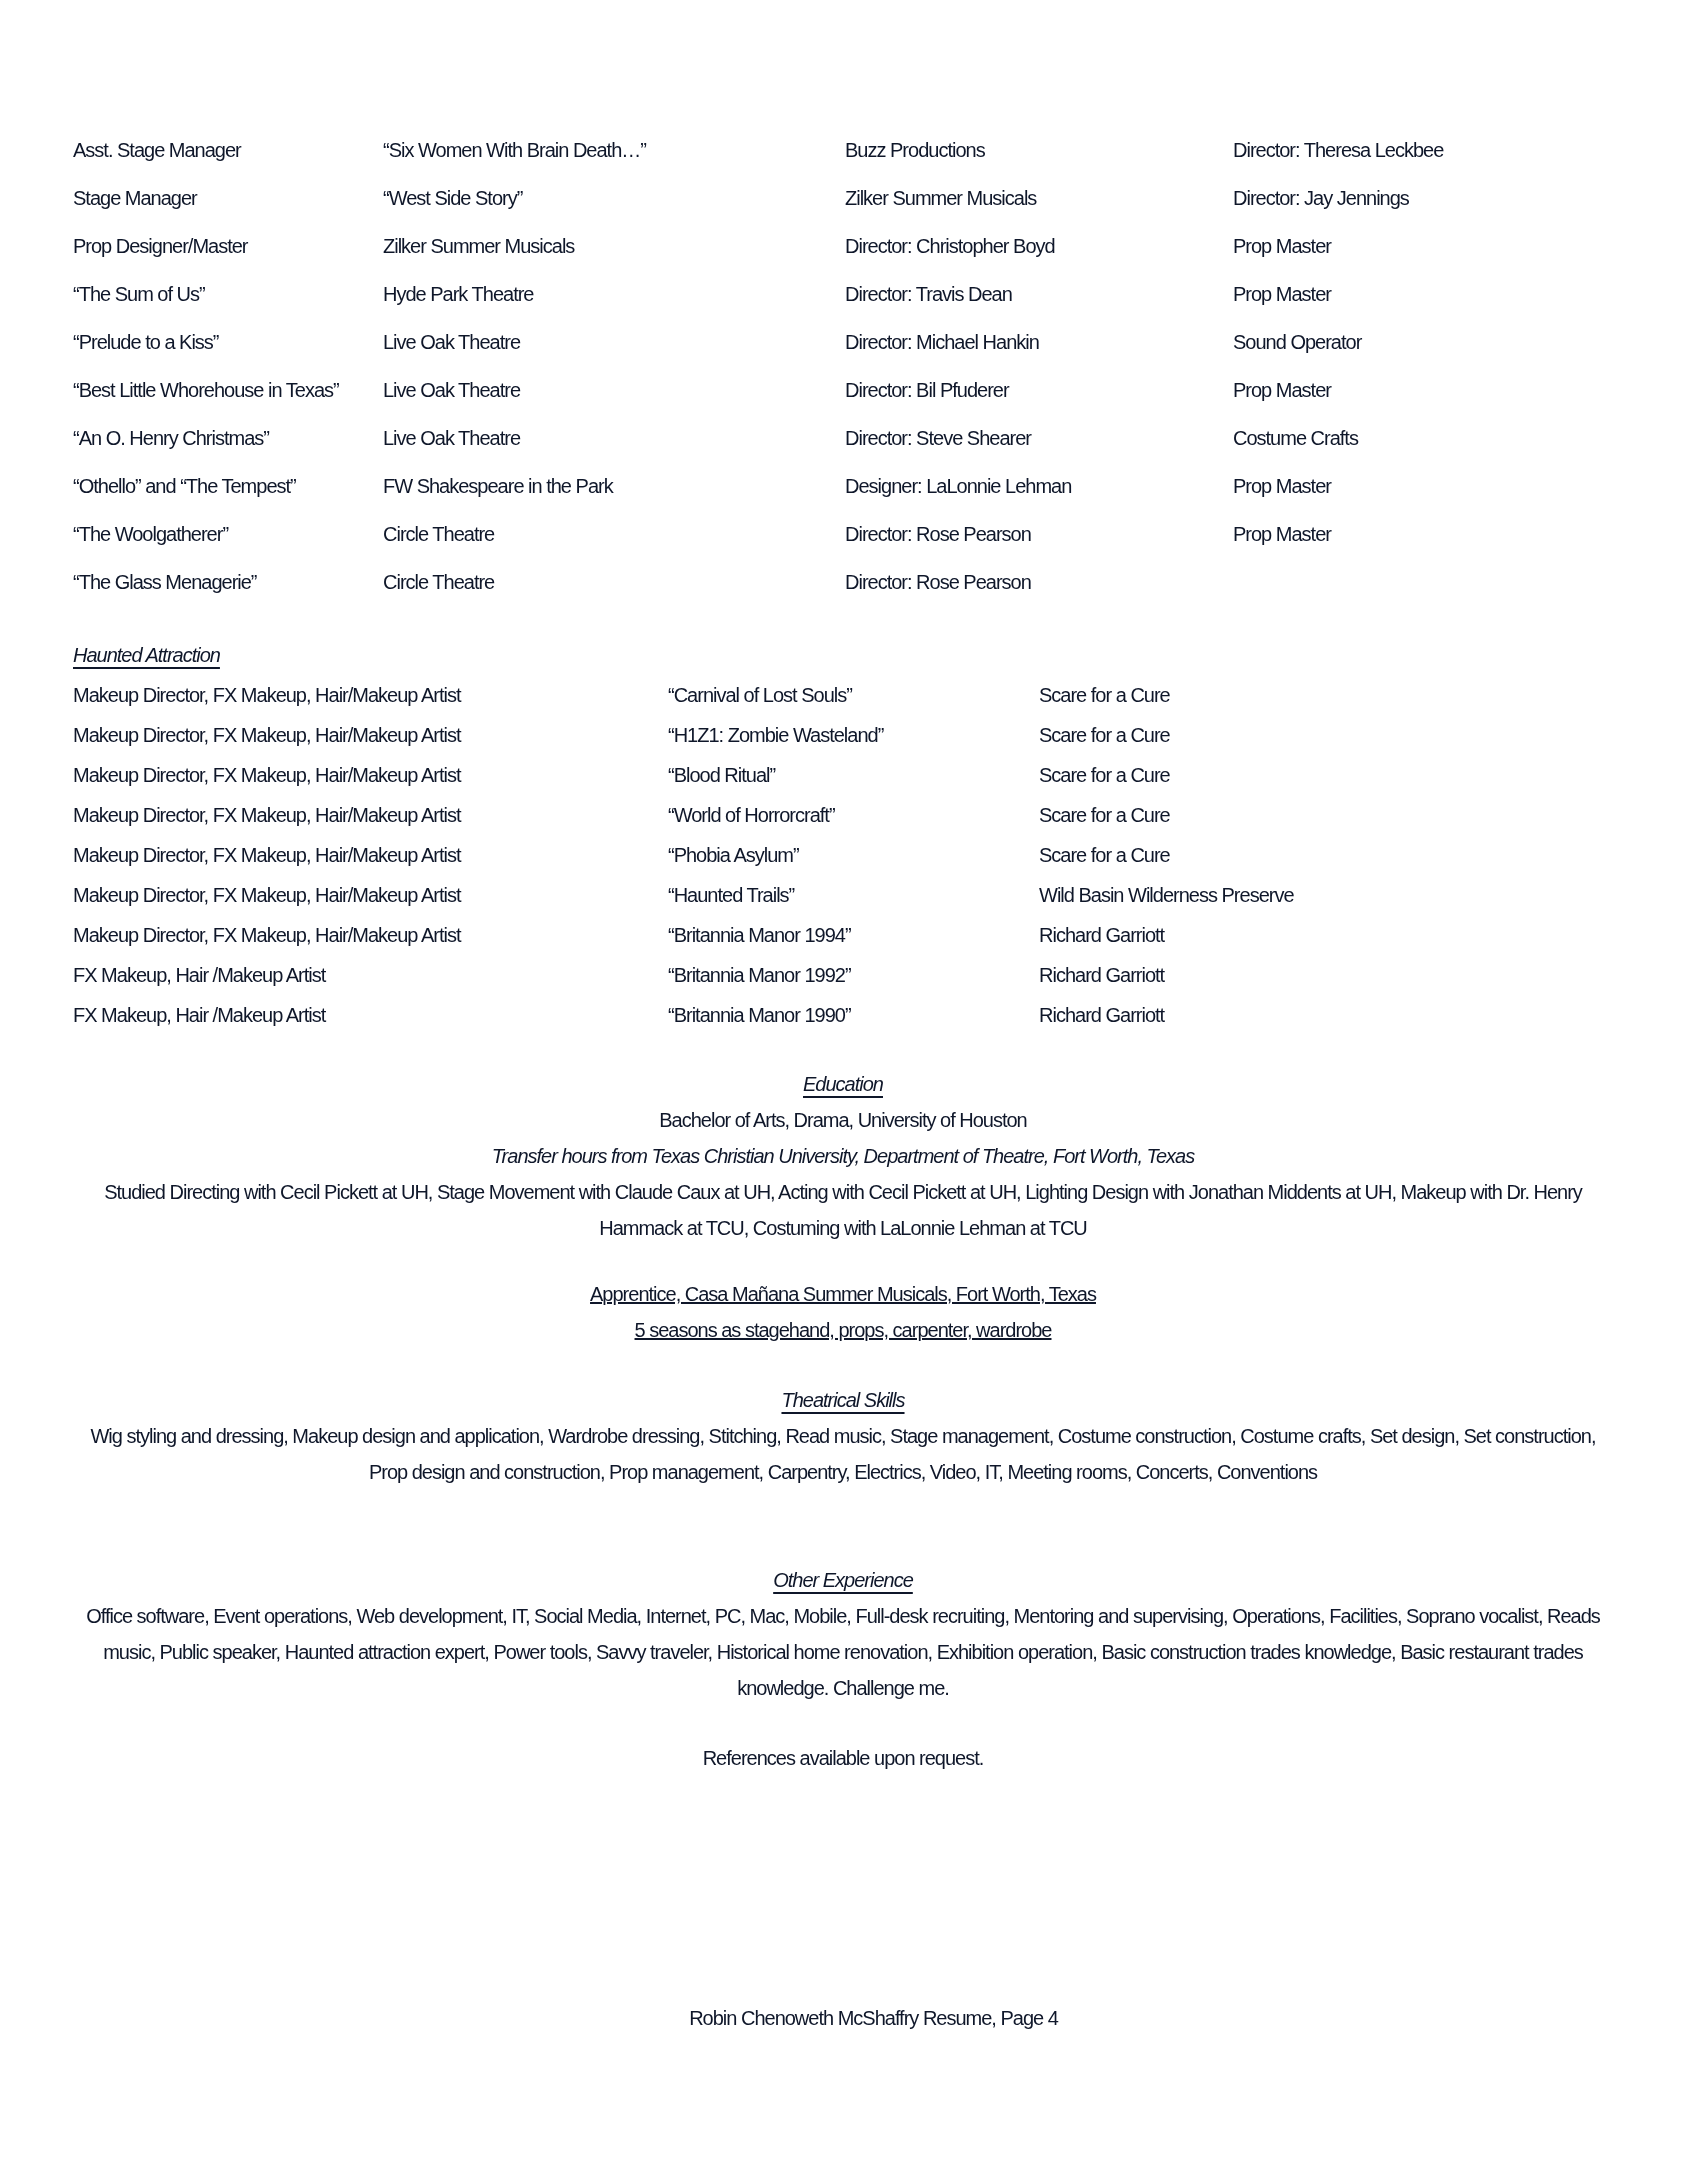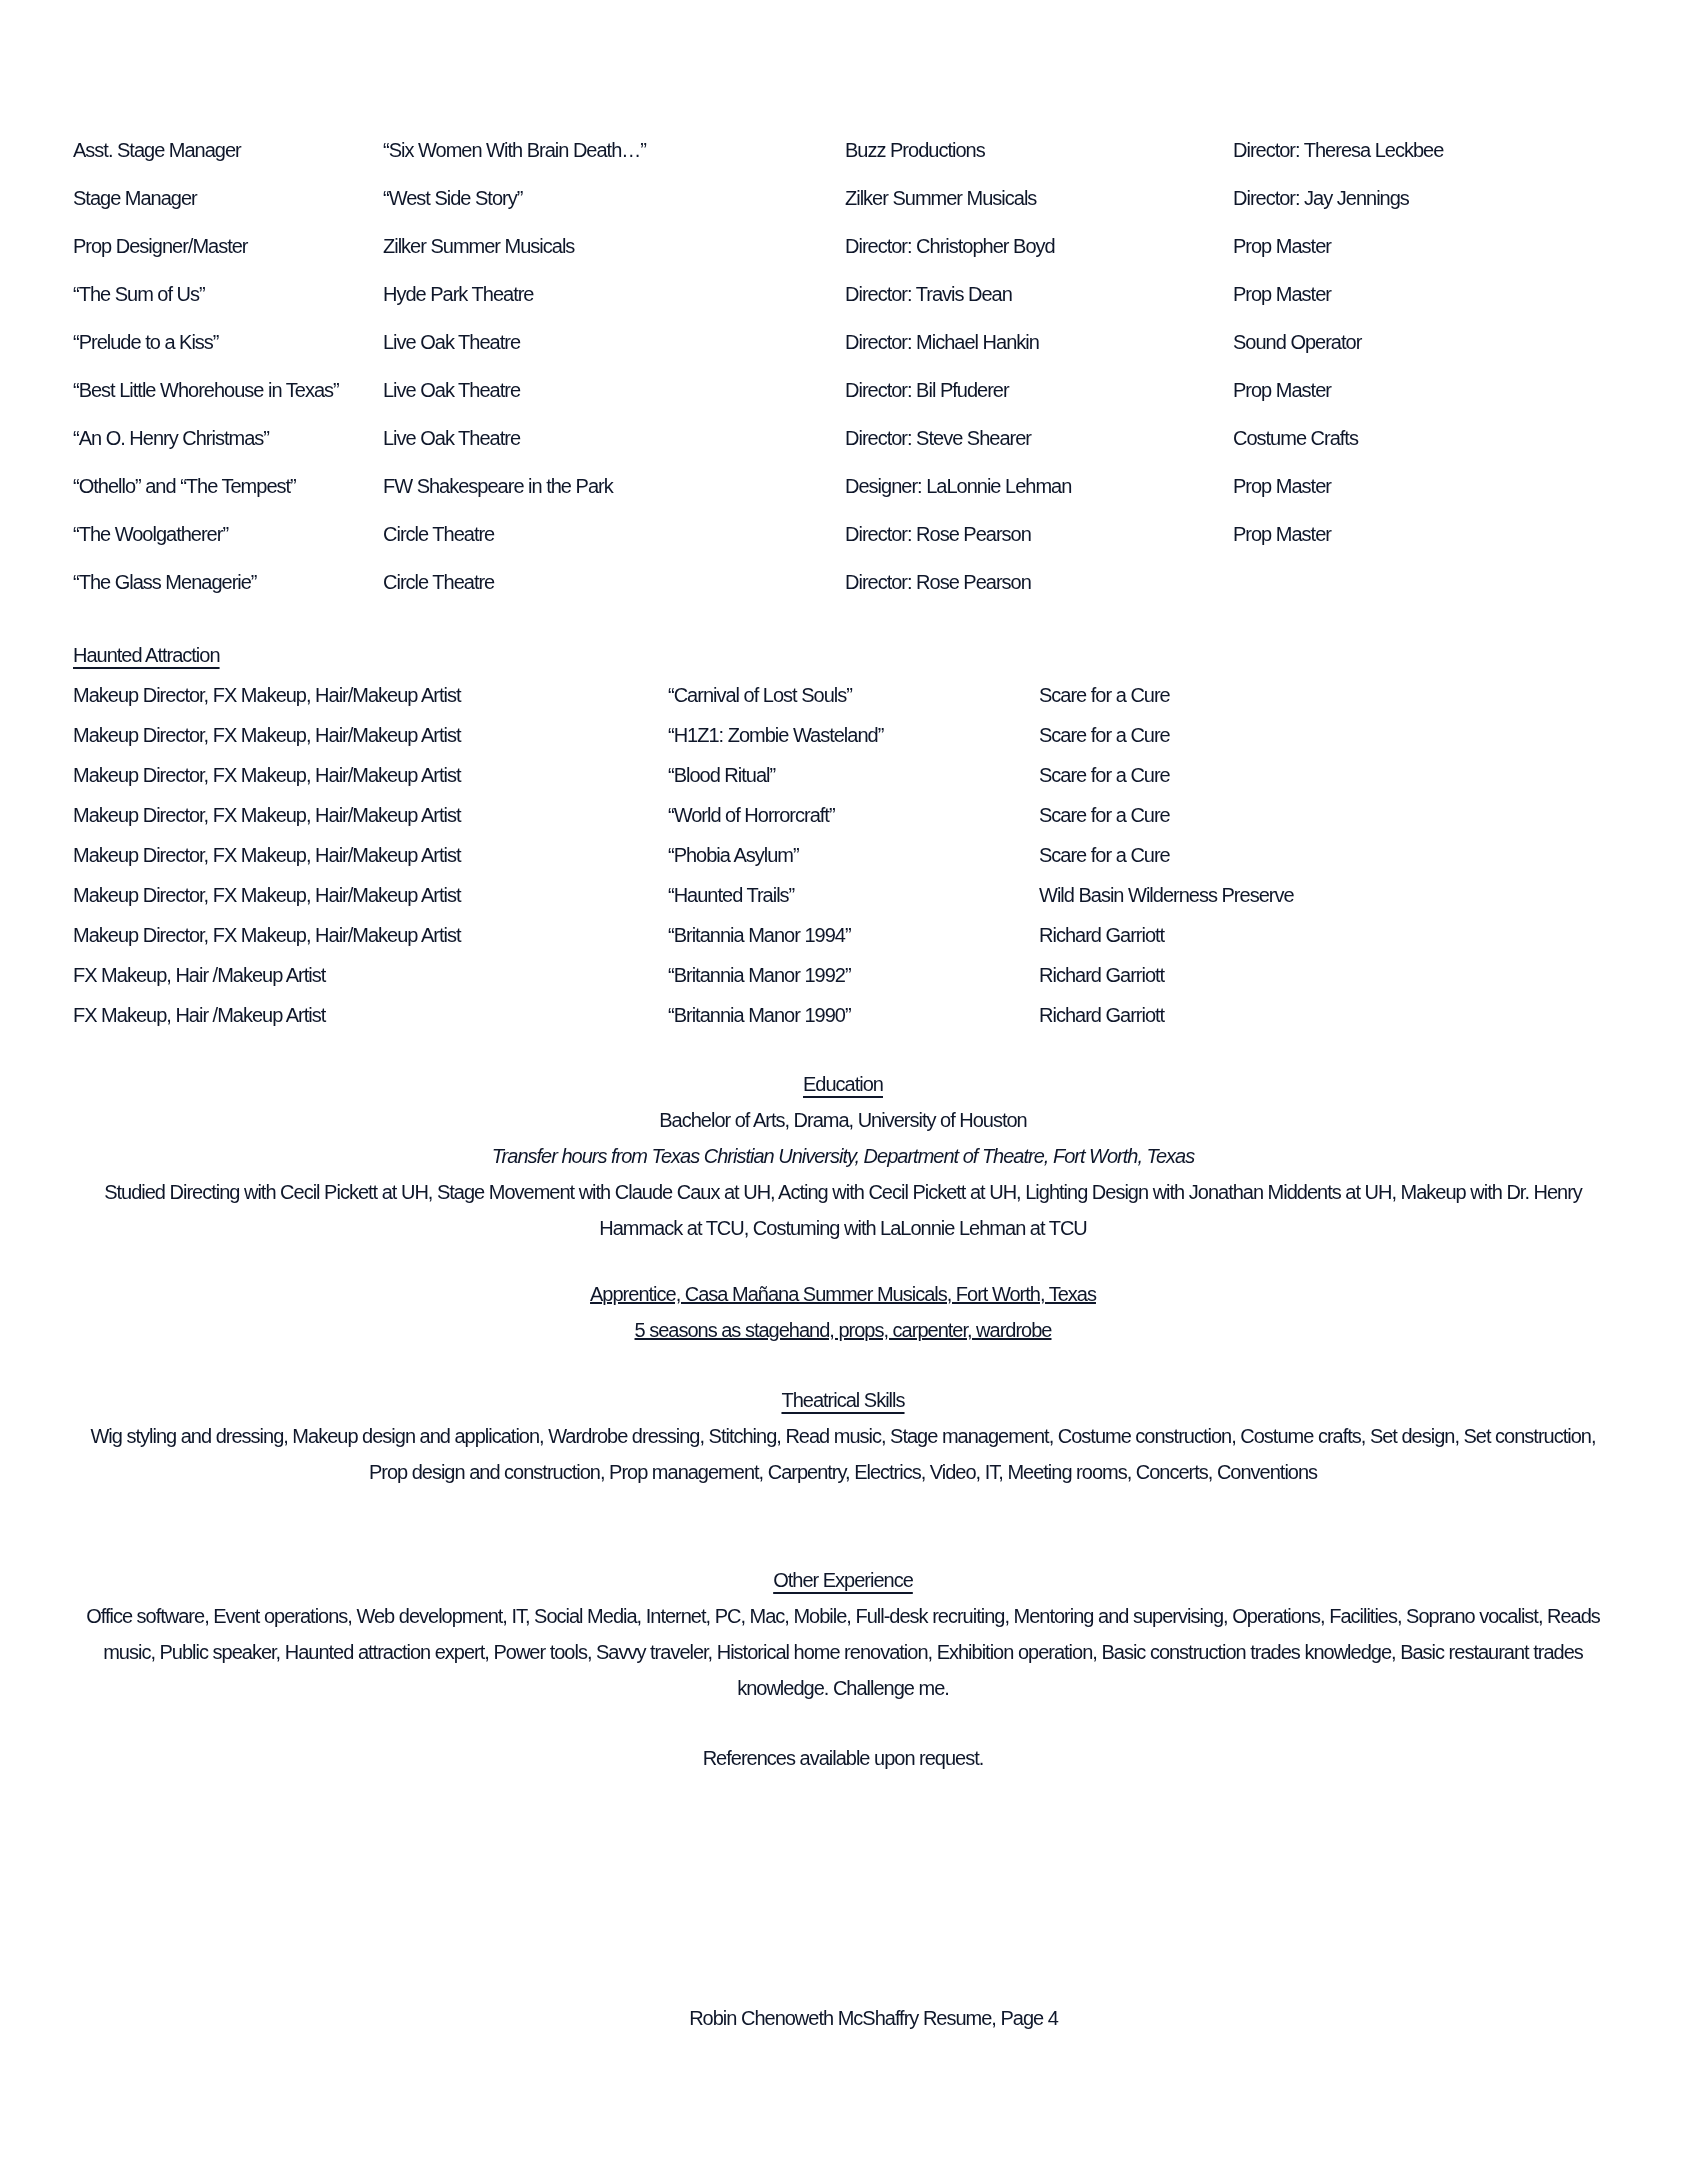--- a/index.html
+++ b/index.html
@@ -36,20 +36,21 @@
     display: grid;
     grid-template-columns: 595px 371px 1fr;
     grid-auto-rows: 40px;
   }
   .hgrid > span { line-height: 40px; white-space: nowrap; }
 
   .heading {
     text-decoration: underline;
     text-decoration-thickness: 2px;
     text-underline-offset: 5px;
+    font-style: italic;
   }
 
   .block { left: 73px; width: 1540px; line-height: 36px; }
   .block p { margin: 0; text-align: center; }
   .italic { font-style: italic; }
 
   .footer-line {
     left: 0; top: 2000px; width: 1683px;
     text-align: center; line-height: 36px; padding-left: 32px;
   }

